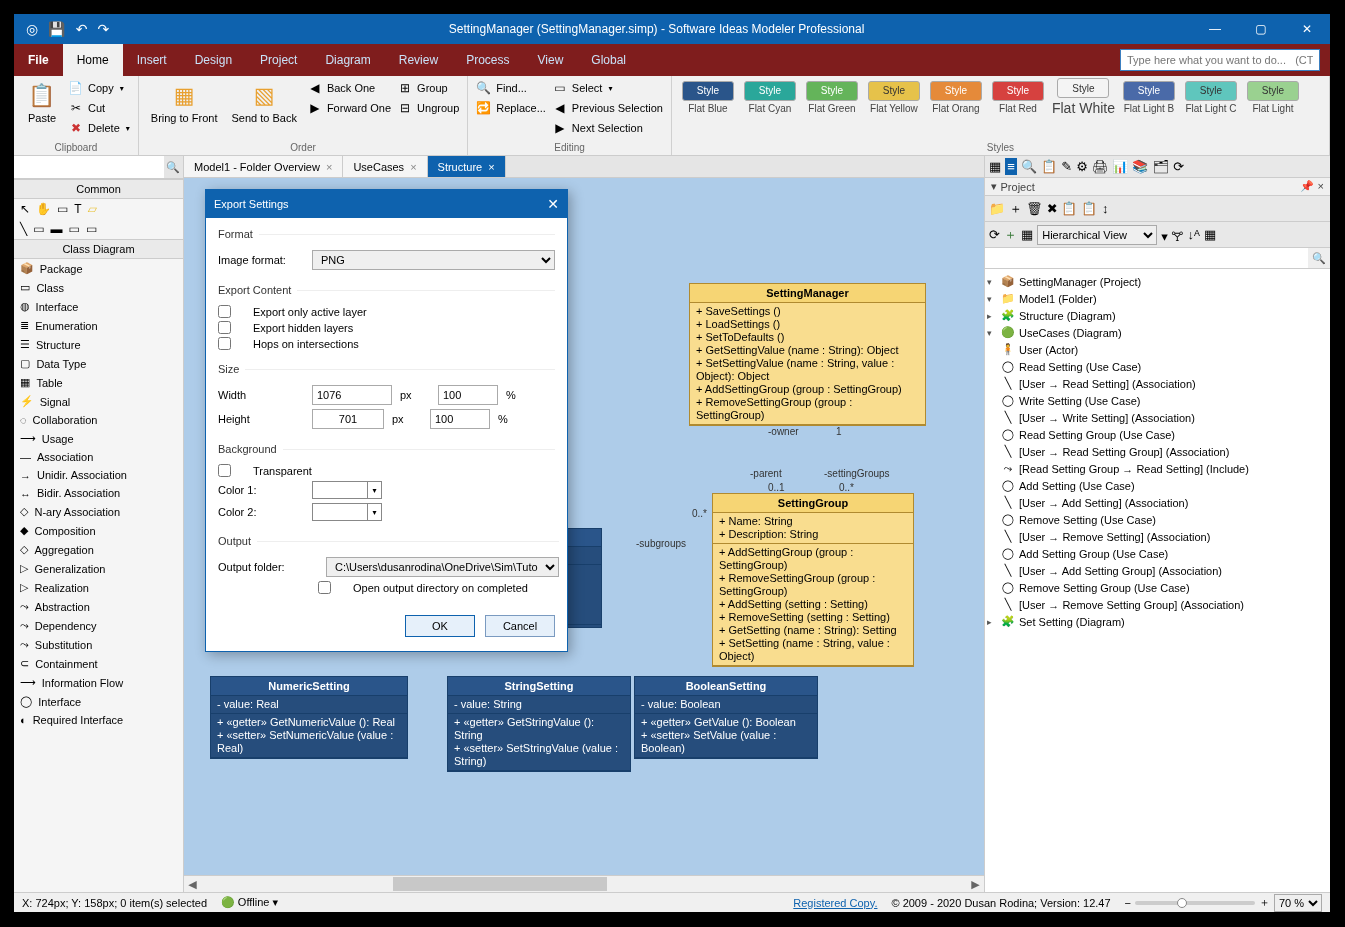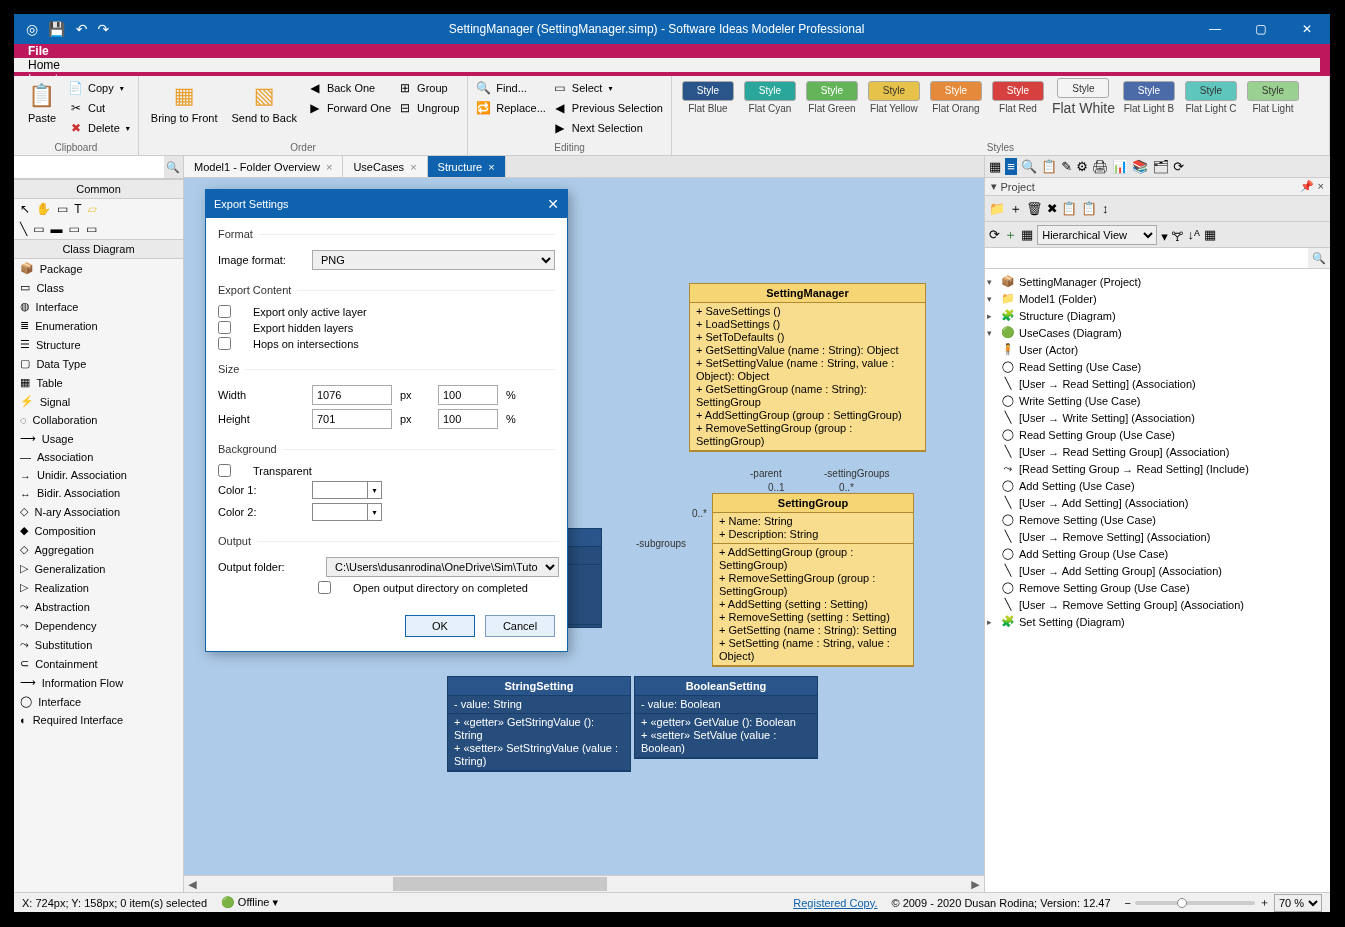--- a/index.html
+++ b/index.html
@@ -8,21 +8,21 @@
 
 
 .title-bar { height: 30px; background: #0e62ae; display: flex; align-items: center; color: #fff; }
 .title-bar .qat { display: flex; gap: 10px; padding: 0 12px; align-items: center; }
 .title-bar .qat span { font-size: 14px; cursor: pointer; }
 .title-bar .title-text { flex: 1; text-align: center; font-size: 12px; }
 .title-bar .win-controls { display: flex; }
 .title-bar .win-controls div { width: 46px; height: 30px; display: flex; align-items: center; justify-content: center; font-size: 12px; cursor: pointer; }
 
 
-.menu-bar { height: 32px; background: #be185d; display: flex; align-items: stretch; padding: 0 10px 0 0; flex-direction: column; }
+.menu-bar { height: 32px; background: #7f1d1d; display: flex; align-items: stretch; padding: 0 10px 0 0; }
 .menu-bar .tab { padding: 0 14px; color: #c9e1f7; font-size: 12px; display: flex; align-items: center; cursor: pointer; }
 .menu-bar .tab.file { color: #fff; font-weight: bold; }
 .menu-bar .tab.active { background: #f1f1f1; color: #000; }
 .menu-bar .search-box { margin-left: auto; display: flex; align-items: center; }
 .menu-bar .search-box input { height: 22px; width: 200px; border: 1px solid #3b7fc0; padding: 0 6px; background: #fff; color: #888; }
 
 
 .ribbon { height: 80px; background: #f1f1f1; border-bottom: 1px solid #ccc; display: flex; }
 .ribbon-group { border-right: 1px solid #d0d0d0; padding: 2px 8px 0 8px; display: flex; flex-direction: column; justify-content: space-between; }
 .ribbon-group .body { display: flex; gap: 6px; align-items: flex-start; }
@@ -429,21 +429,20 @@
         <div class="assoc-label" style="left:508px; top:330px;">0..*</div>
 
         <div class="uml-class" style="left:505px; top:105px; width:237px;">
           <div class="hdr">SettingManager</div>
           <div class="sec" id="sm-ops">
               <div>+ SaveSettings ()</div>
               <div>+ LoadSettings ()</div>
               <div>+ SetToDefaults ()</div>
               <div>+ GetSettingValue (name : String): Object</div>
               <div>+ SetSettingValue (name : String, value : Object): Object</div>
-              <div>+ GetSettingGroup (name : String): SettingGroup</div>
               <div>+ AddSettingGroup (group : SettingGroup)</div>
               <div>+ RemoveSettingGroup (group : SettingGroup)</div>
             </div>
         </div>
 
         <div class="uml-class" style="left:528px; top:315px; width:202px;">
           <div class="hdr">SettingGroup</div>
           <div class="sec" id="sg-attrs">
               <div>+ Name: String</div>
               <div>+ Description: String</div>
@@ -457,20 +456,30 @@
               <div>+ SetSetting (name : String, value : Object)</div>
             </div>
         </div>
 
         <div class="uml-class uml-blue" style="left:378px; top:350px; width:40px; height:100px;">
           <div class="hdr" style="height:18px;"></div>
             <div class="sec" style="height:18px;"></div>
             <div class="sec" style="height:60px;"></div>
         </div>
 
+        <div class="uml-class uml-blue" style="left:26px; top:498px; width:198px;">
+          <div class="hdr">NumericSetting</div>
+          <div class="sec" id="num-attrs">
+              <div>- value: Real</div>
+            </div>
+          <div class="sec" id="num-ops">
+              <div>+ «getter» GetNumericValue (): Real</div>
+              <div>+ «setter» SetNumericValue (value : Real)</div>
+            </div>
+        </div>
 
         <div class="uml-class uml-blue" style="left:263px; top:498px; width:184px;">
           <div class="hdr">StringSetting</div>
           <div class="sec" id="str-attrs">
               <div>- value: String</div>
             </div>
           <div class="sec" id="str-ops">
               <div>+ «getter» GetStringValue (): String</div>
               <div>+ «setter» SetStringValue (value : String)</div>
             </div>
@@ -699,21 +708,21 @@
           <legend>Size</legend>
         <div class="row">
           <label>Width</label>
           <input type="text" style="width: 80px;" value="1076">
           <span class="unit">px</span>
           <input type="text" style="width: 60px;" value="100">
           <span class="unit">%</span>
         </div>
         <div class="row">
           <label>Height</label>
-          <input type="text" style="width: 80px;" value="701">
+          <input type="text" style="width: 72px; text-align: center;" value="701">
           <span class="unit">px</span>
           <input type="text" style="width: 60px;" value="100">
           <span class="unit">%</span>
         </div>
       </fieldset>
       <fieldset>
           <legend>Background</legend>
         <div class="chk">
             <input type="checkbox" style="">
             <span>Transparent</span>

